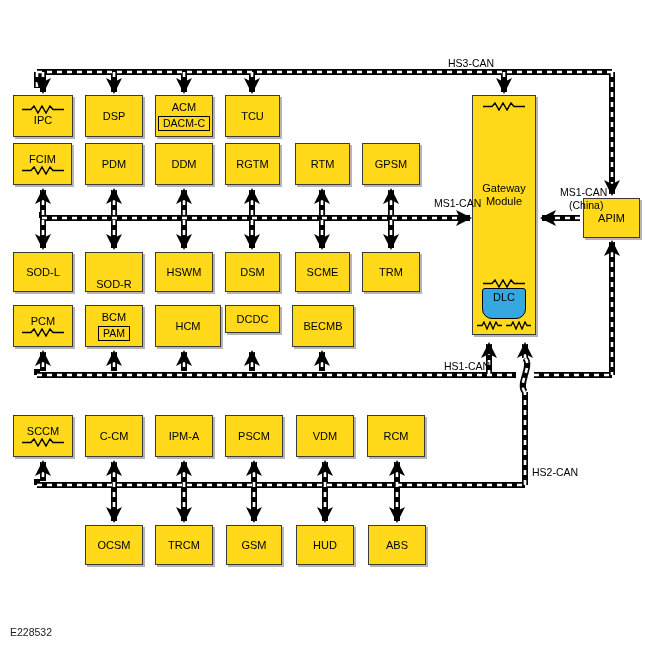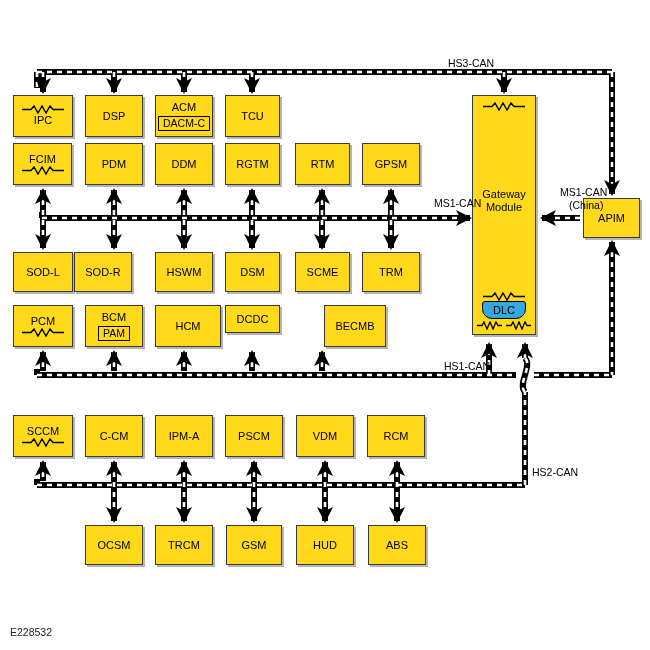--- a/index.html
+++ b/index.html
@@ -32,21 +32,21 @@
     box-shadow:0 0 0 1.5px #FFD91A inset;
   }
   .res{display:block;height:9px;width:46px;margin:0 auto;}
   .gwbody{display:flex;flex-direction:column;justify-content:space-between;align-items:center;height:100%;width:100%;padding:6px 0 4px;box-sizing:border-box;}
   .gwname{font-size:11px;line-height:1.2;}
   .dlc{
     background:#35A8E0;
     border:1.4px solid #000;
     color:#000;
     font-size:11px;
-    padding:1px 10px 1px;
+    padding:1px 10px 14px;
     border-radius:3px 3px 10px 10px;
     line-height:1.3;
   }
   .buslabel{
     position:absolute;
     font-size:10.5px;
     color:#000;
     white-space:nowrap;
     line-height:1.25;
     margin-left:24px;
@@ -275,21 +275,21 @@
       </div>
       <div class="node" style="left: 295px; top: 143px; width: 55px; height: 42px;">
         <span class="lbl">RTM</span>
       </div>
       <div class="node" style="left: 362px; top: 143px; width: 58px; height: 42px;">
         <span class="lbl">GPSM</span>
       </div>
       <div class="node" style="left: 13px; top: 252px; width: 60px; height: 40px;">
         <span class="lbl">SOD-L</span>
       </div>
-      <div class="node" style="left: 74px; top: 252px; width: 58px; height: 40px;">
+      <div class="node" style="left: 85px; top: 252px; width: 58px; height: 40px; justify-content: flex-end;">
         <span class="lbl">SOD-R</span>
       </div>
       <div class="node" style="left: 155px; top: 252px; width: 58px; height: 40px;">
         <span class="lbl">HSWM</span>
       </div>
       <div class="node" style="left: 225px; top: 252px; width: 55px; height: 40px;">
         <span class="lbl">DSM</span>
       </div>
       <div class="node" style="left: 295px; top: 252px; width: 55px; height: 40px;">
         <span class="lbl">SCME</span>
@@ -306,21 +306,21 @@
       <div class="node" style="left: 85px; top: 305px; width: 58px; height: 42px;">
         <span class="lbl">BCM</span>
         <span class="sub">PAM</span>
       </div>
       <div class="node" style="left: 155px; top: 305px; width: 66px; height: 42px;">
         <span class="lbl">HCM</span>
       </div>
       <div class="node" style="left: 225px; top: 305px; width: 55px; height: 28px; text-align: center;">
         <span class="lbl">DCDC</span>
       </div>
-      <div class="node" style="left: 292px; top: 305px; width: 62px; height: 42px; margin-left: 32px;">
+      <div class="node" style="left: 292px; top: 305px; width: 62px; height: 42px;">
         <span class="lbl">BECMB</span>
       </div>
       <div class="node" style="left: 13px; top: 415px; width: 60px; height: 42px;">
         <span class="lbl">SCCM</span>
         <svg class="res" viewBox="0 0 46 9">
           <path d="M2,4.5 L11,4.5 L14,1 L18,8 L22,1 L26,8 L30,1 L33,4.5 L44,4.5" stroke="#000" stroke-width="1.4" fill="none"></path>
         </svg>
       </div>
       <div class="node" style="left: 85px; top: 415px; width: 58px; height: 42px;">
         <span class="lbl">C-CM</span>

